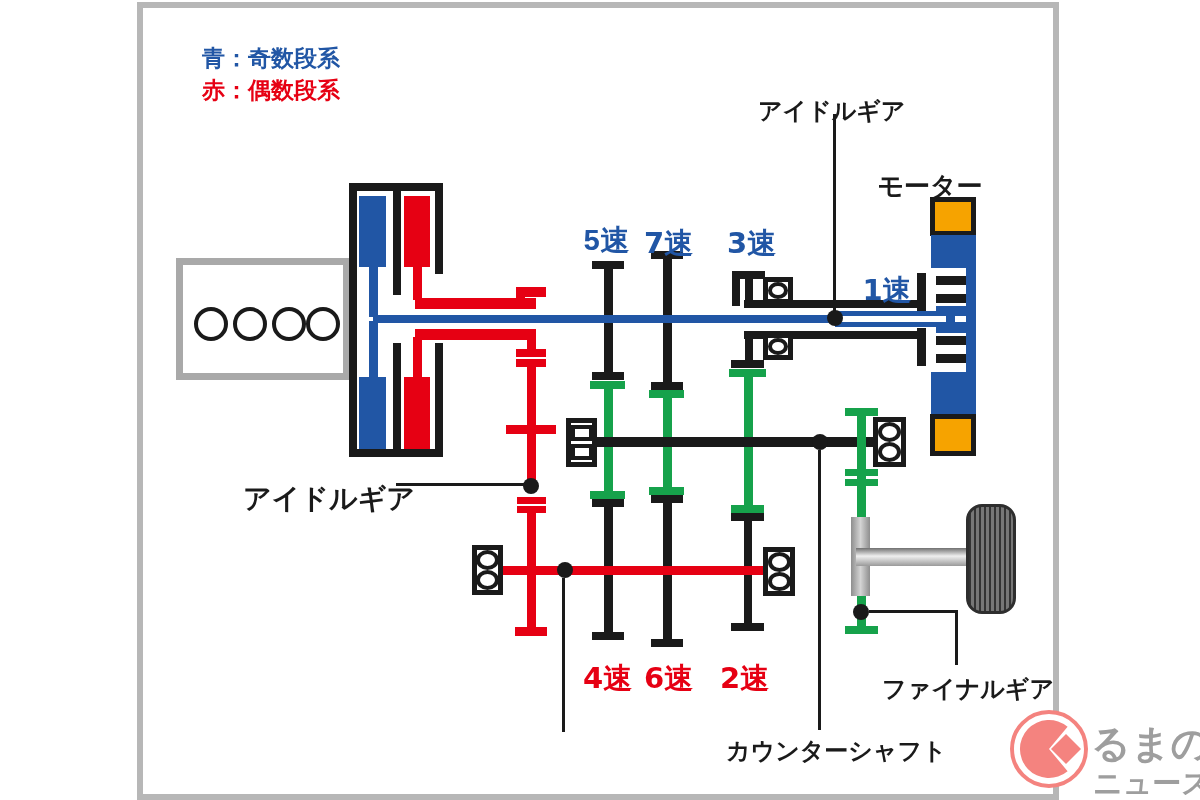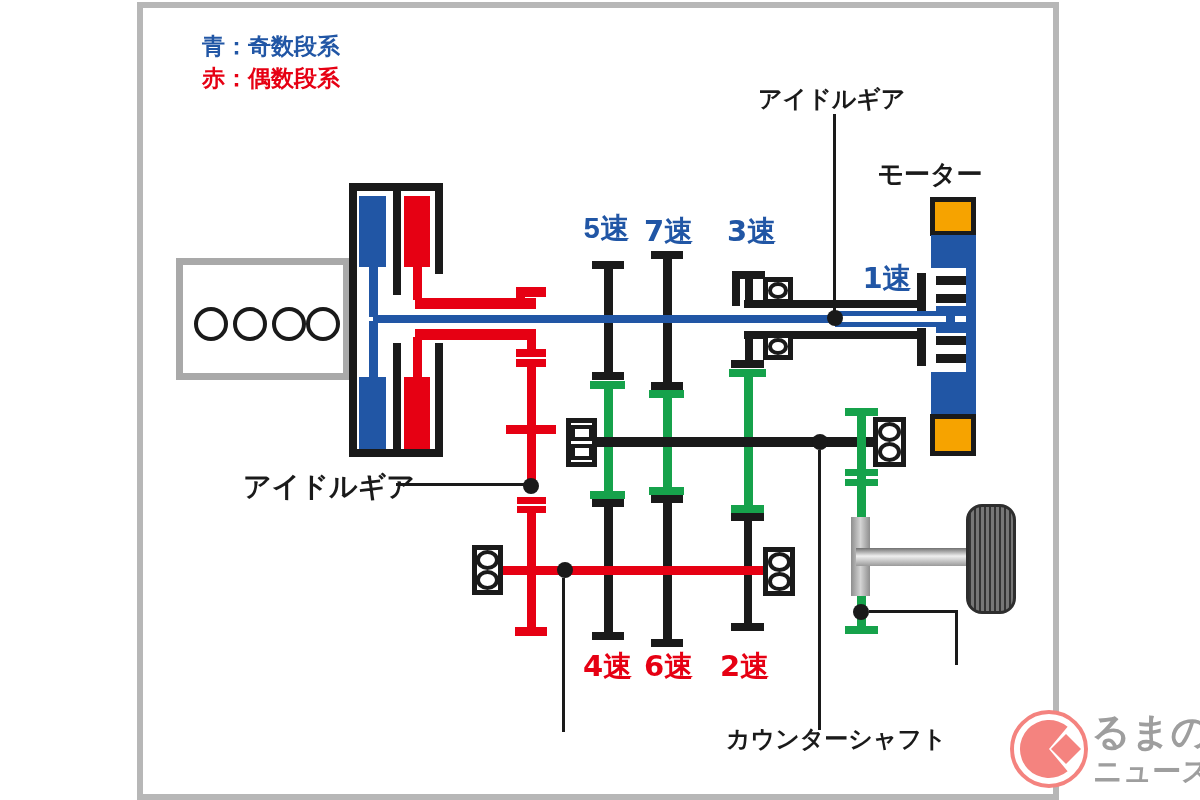--- a/index.html
+++ b/index.html
@@ -9,21 +9,21 @@
   html,body{margin:0;padding:0;background:#fff;}
   #stage{position:relative;width:1200px;height:800px;background:#fff;overflow:hidden;
          font-family:"DejaVu Sans","Liberation Sans",sans-serif;}
   .s{position:absolute;}
   .bar{position:absolute;background:var(--ink);}
   .rbar{position:absolute;background:var(--red);}
   .bbar{position:absolute;background:var(--blue);}
   .gbar{position:absolute;background:var(--green);}
   .dot{position:absolute;width:16px;height:16px;border-radius:50%;background:var(--ink);}
   .lead{position:absolute;background:var(--ink);}
-  .lbl{position:absolute;line-height:1.05;white-space:nowrap;color:var(--ink);}
+  .lbl{position:absolute;line-height:1.05;white-space:nowrap;color:var(--ink);margin-top:12px;}
   .blue-t{color:var(--blue);} .red-t{color:var(--red);}
   .bearing{position:absolute;border:5px solid var(--ink);background:#fff;display:flex;
            flex-direction:column;align-items:center;justify-content:space-around;}
   .ball{width:15px;height:14px;border:4px solid var(--ink);border-radius:50%;background:#fff;}
   .roller{width:14px;height:8px;border:4px solid var(--ink);background:#fff;}
   .circ{position:absolute;width:26px;height:26px;border:4px solid var(--ink);border-radius:50%;background:#fff;}
 </style>
 </head>
 <body>
 
@@ -181,20 +181,21 @@
   <div class="lbl" style="left:874px;top:161px;width:112px;text-align:center;font-size:26px;font-weight:700;">モーター</div>
   <div class="lbl blue-t" style="left:583px;top:216px;width:46px;text-align:right;font-size:29px;font-weight:700;font-family:Liberation Mono, monospace;">5速</div>
   <div class="lbl blue-t" style="left:644px;top:216px;width:46px;text-align:center;font-size:29px;font-weight:700;">7速</div>
   <div class="lbl blue-t" style="left:727px;top:216px;width:46px;text-align:center;font-size:29px;font-weight:700;">3速</div>
   <div class="lbl blue-t" style="left:862px;top:263px;width:50px;text-align:center;font-size:29px;font-weight:700;">1速</div>
   <div class="lbl red-t" style="left:583px;top:651px;width:46px;text-align:center;font-size:29px;font-weight:700;">4速</div>
   <div class="lbl red-t" style="left:644px;top:651px;width:46px;text-align:center;font-size:29px;font-weight:700;">6速</div>
   <div class="lbl red-t" style="left:720px;top:651px;width:48px;text-align:center;font-size:29px;font-weight:700;">2速</div>
   <div class="lbl" style="left:243px;top:472px;font-size:28px;font-weight:600;">アイドルギア</div>
   <div class="lbl" style="left:726px;top:727px;font-size:24px;font-weight:600;">カウンターシャフト</div>
+  <div class="lbl" style="left:882px;top:665px;font-size:24px;font-weight:600;">ファイナルギア</div>
 
   <svg class="s" style="left:1008px;top:708px;" width="82" height="82" viewBox="0 0 82 82">
     <circle cx="41" cy="41" r="37" fill="#ffffff" stroke="var(--salmon)" stroke-width="4"></circle>
     <path d="M41,41 L59.6,18.8 A29,29 0 1 0 59.6,63.2 Z" fill="var(--salmon)"></path>
     <path d="M58,26 L73,41 L58,56 L43,41 Z" fill="var(--salmon)"></path>
   </svg>
   <div class="lbl" style="left:1091px;top:712px;font-size:39px;font-weight:700;color:var(--logogray);">るまの</div>
   <div class="lbl" style="left:1093px;top:756px;font-size:29px;font-weight:700;color:var(--logogray);">ニュース</div>
 
 </div>

